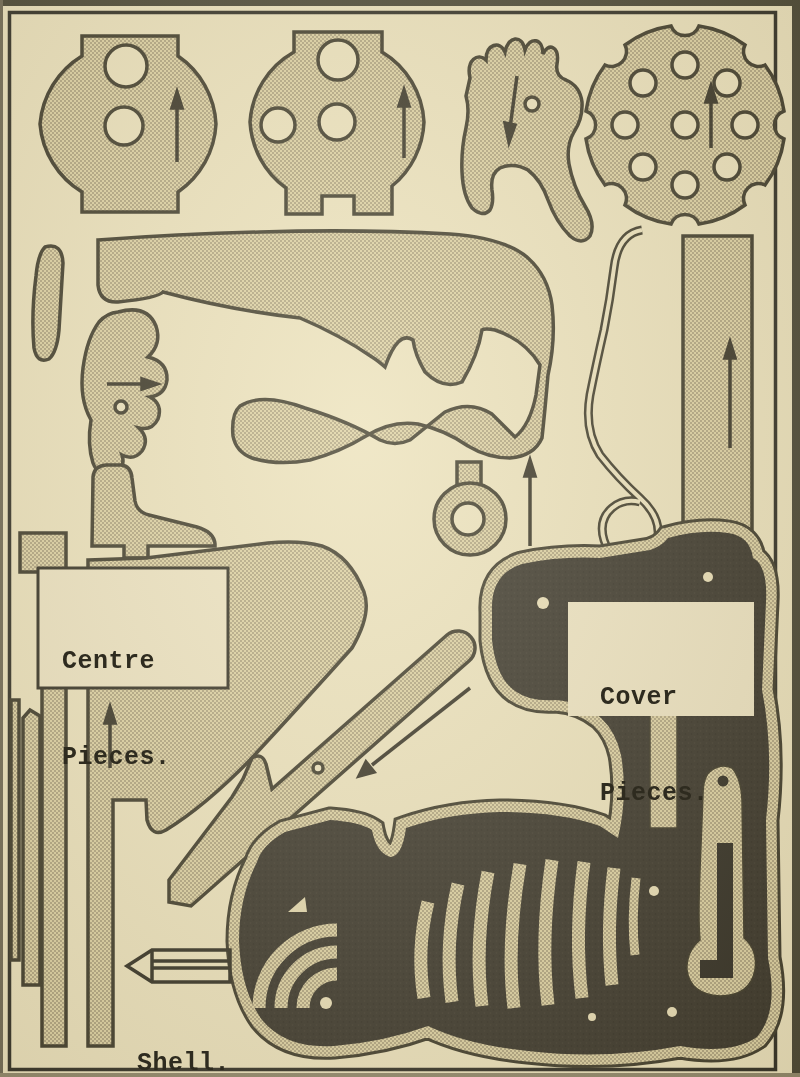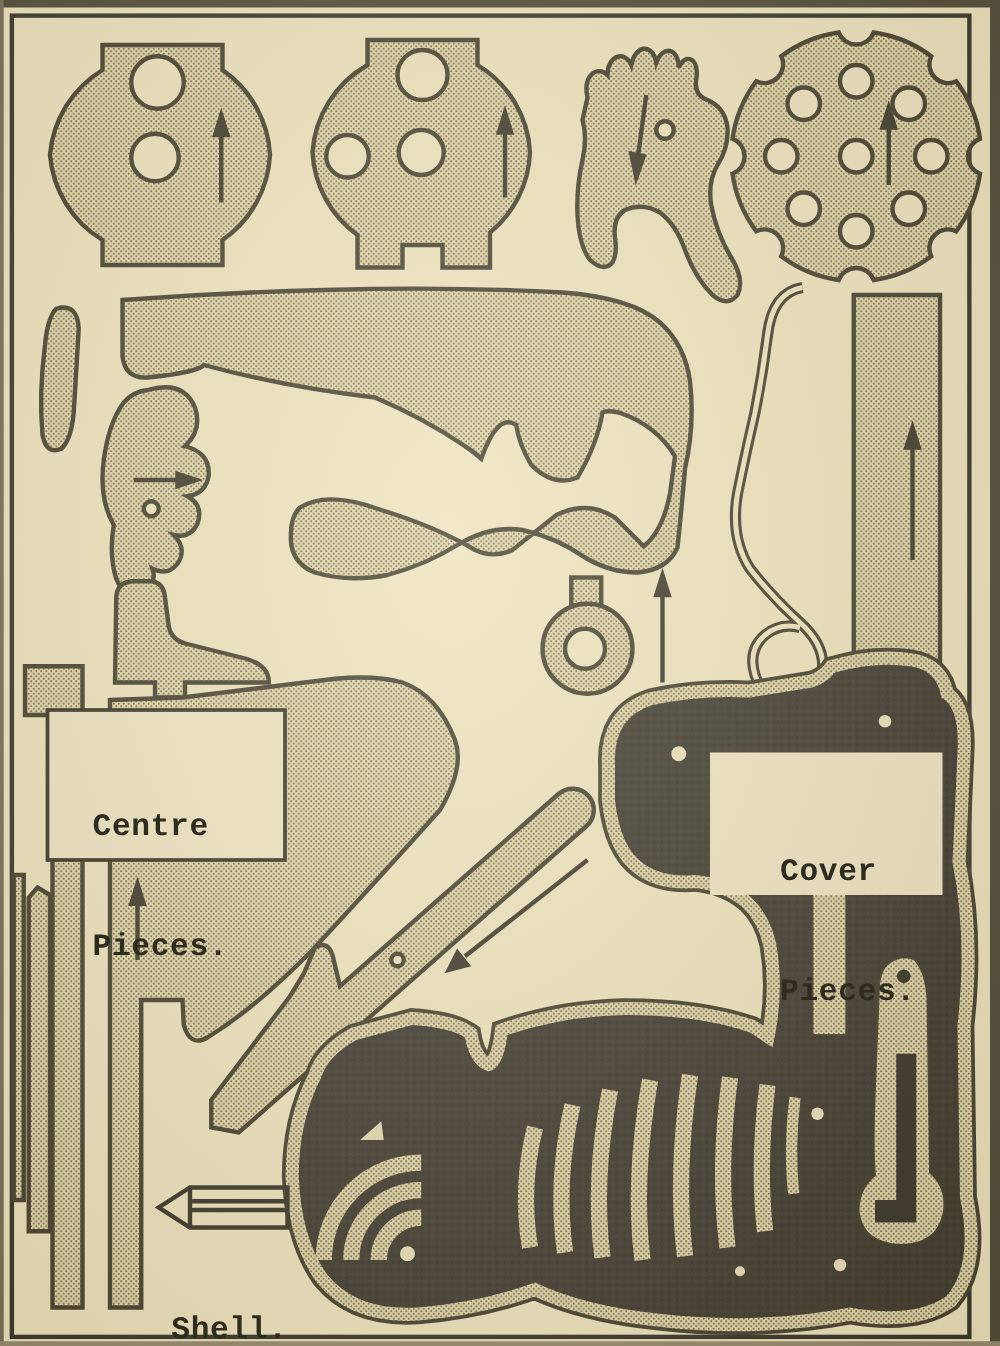--- a/index.html
+++ b/index.html
@@ -244,24 +244,24 @@
       <line x1="110" y1="768" x2="110" y2="719"></line>
           <path d="M 105 723 L 115 723 L 110 707 Z"></path>
         </g>
     <g>
       <line x1="470" y1="688" x2="372" y2="765"></line>
           <path d="M 366 762 L 374 772 L 359 776 Z"></path>
         </g>
   </g>
 </svg>
 
-<div class="typelabel" style="left:62px;top:582px;margin-left:12px;">
+<div class="typelabel" style="left:62px;top:582px;">
   <div>Centre</div>
   <div>Pieces.</div>
 </div>
-<div class="typelabel" style="left:624px;top:618px;">
+<div class="typelabel" style="left:600px;top:618px;">
   <div>Cover</div>
   <div>Pieces.</div>
 </div>
 <div class="typelabel" style="left:137px;top:984px;">
   <div>Shell.</div>
 </div>
 </div>
 
 </body></html>

